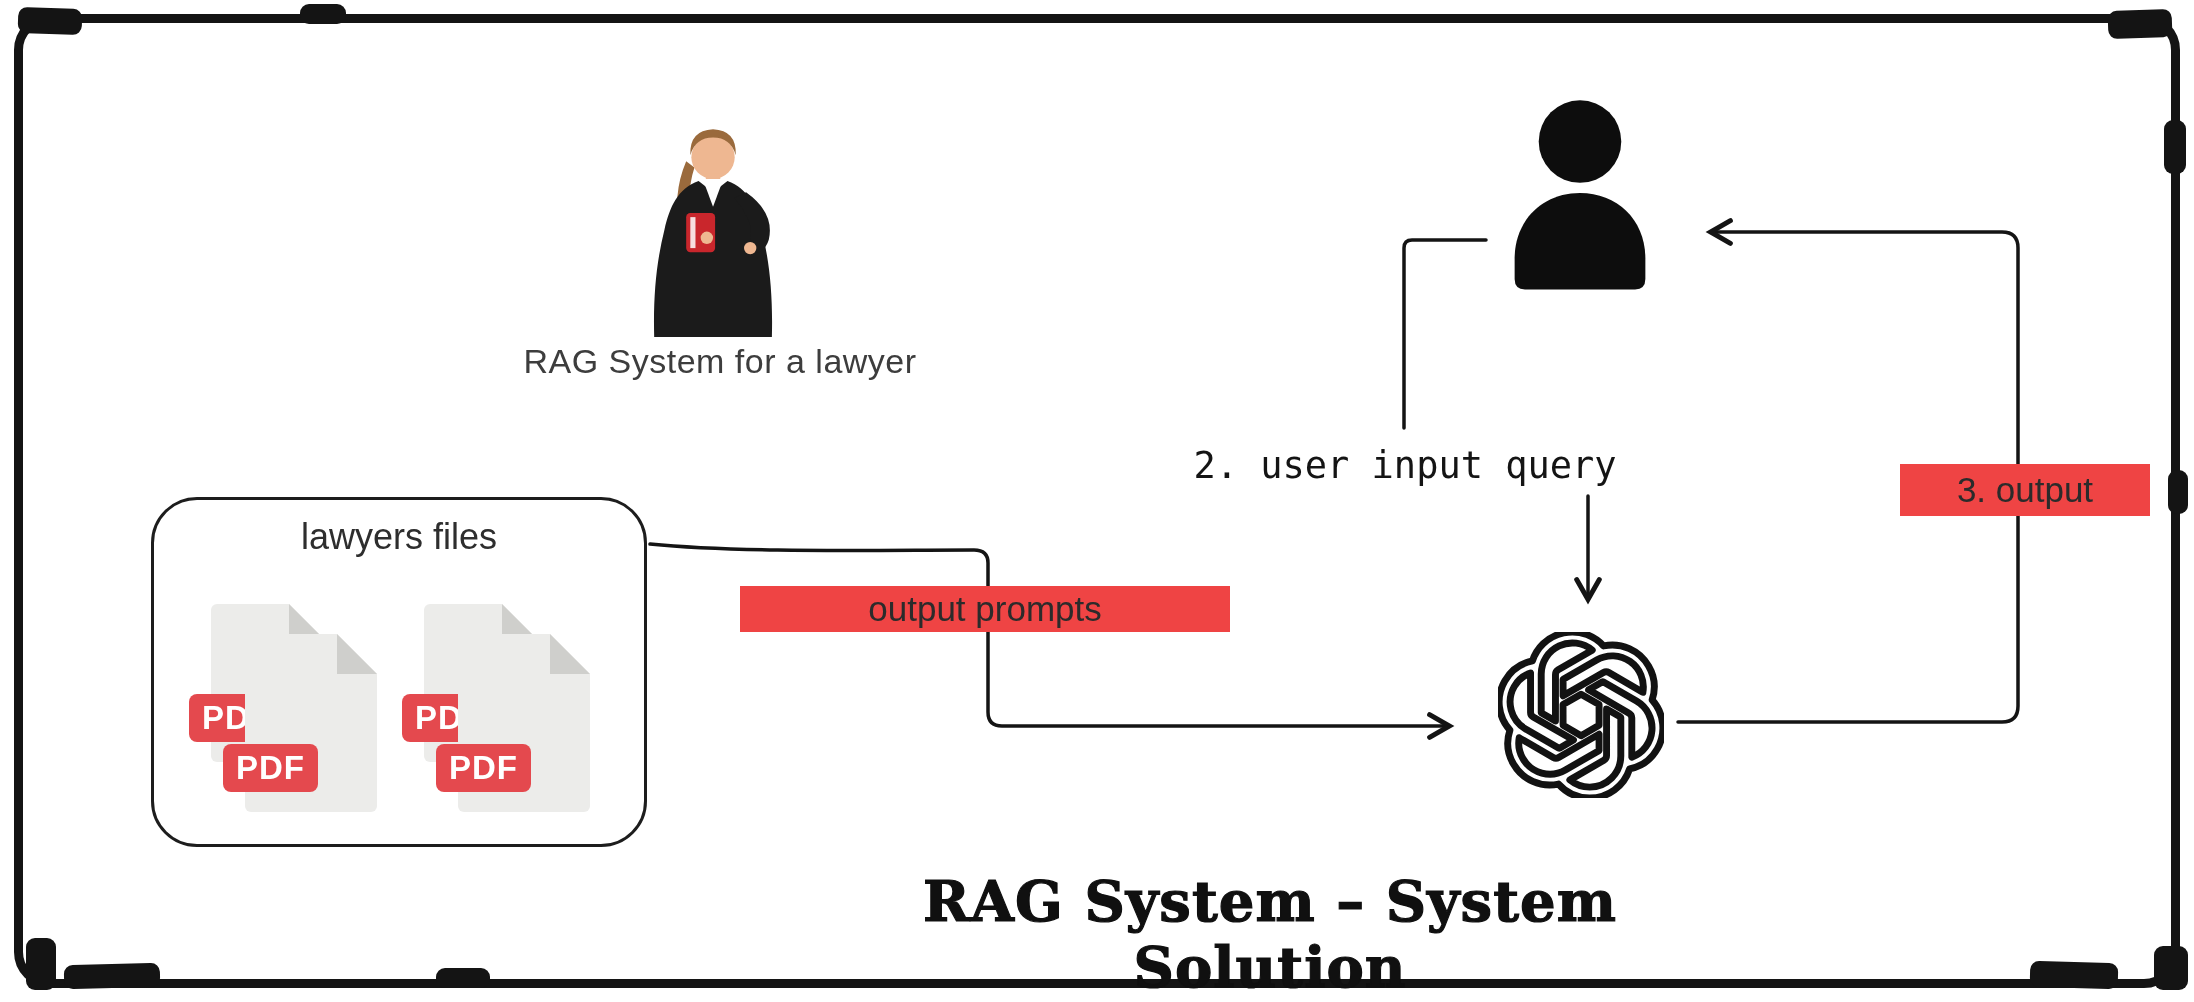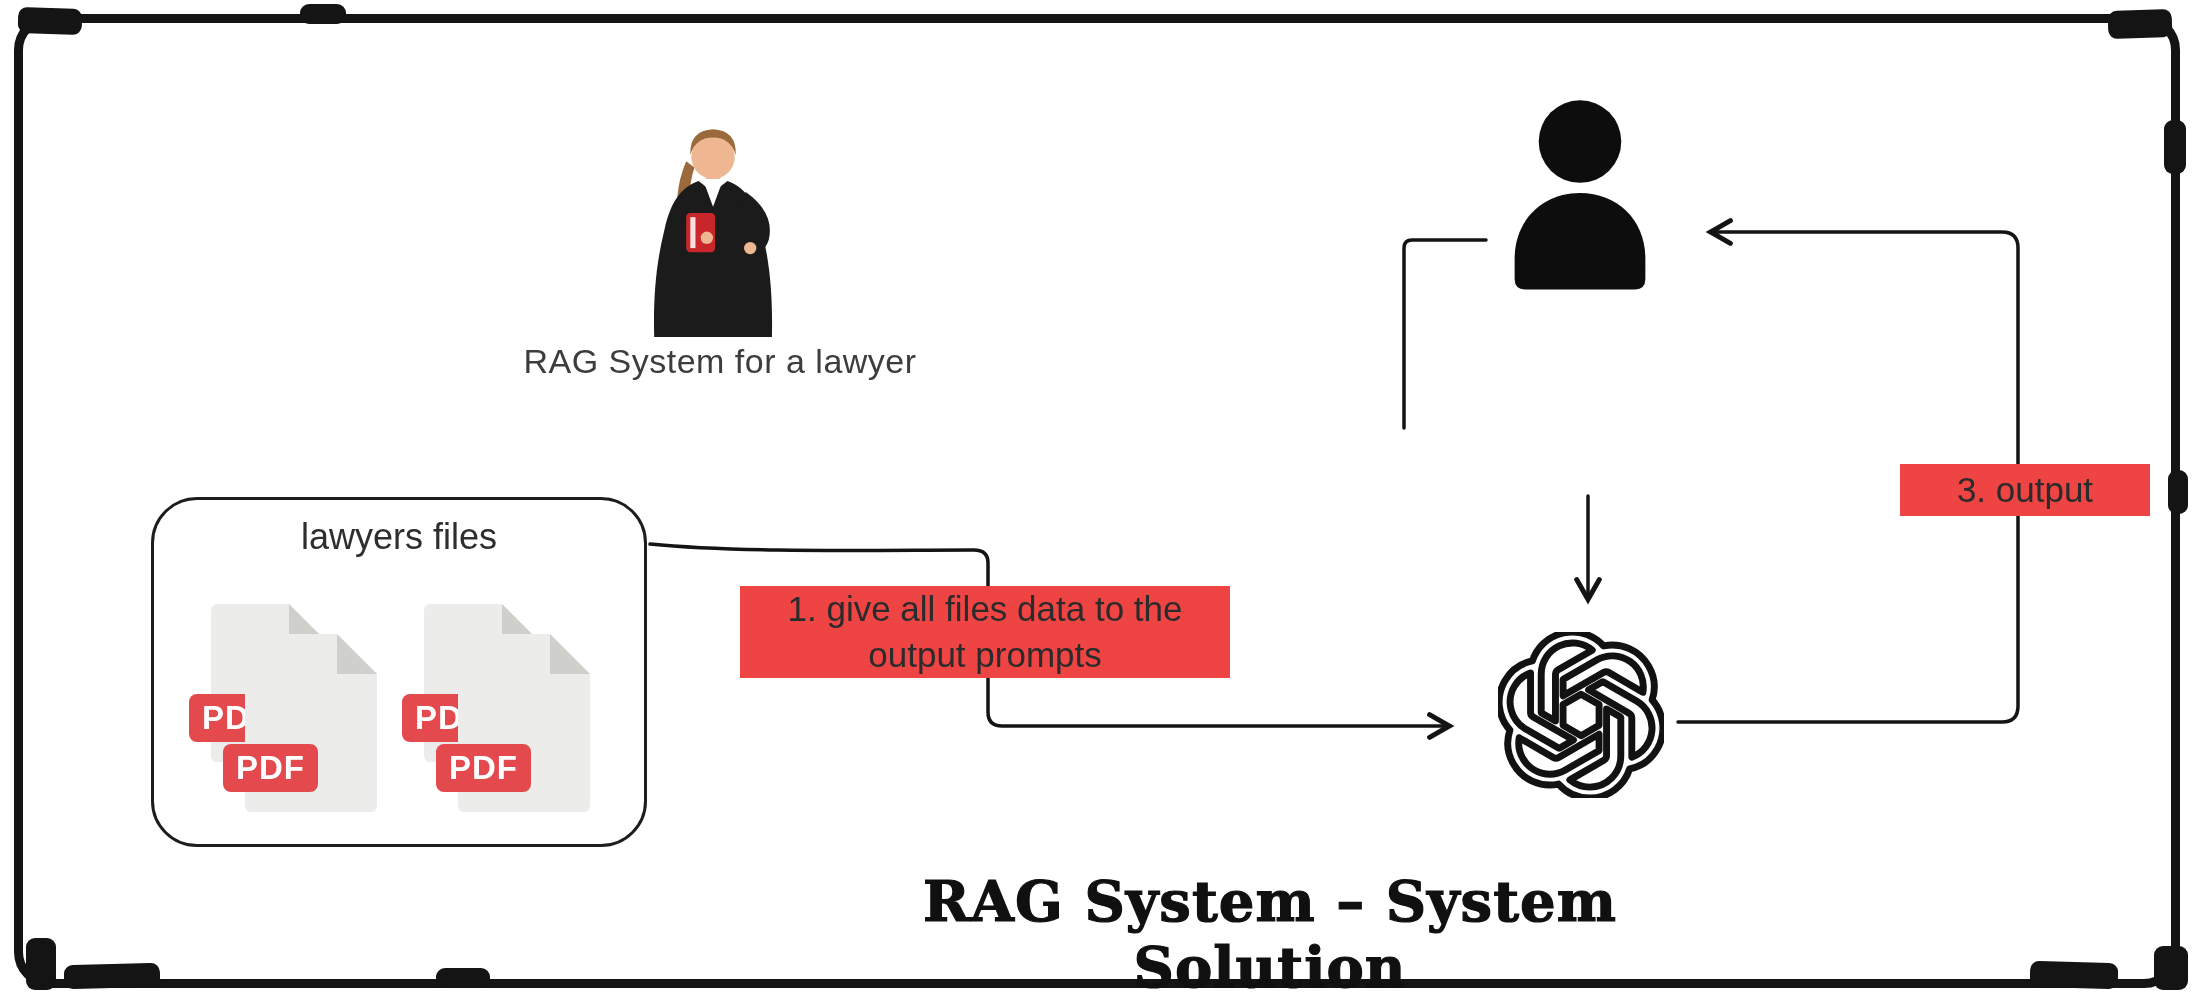--- a/index.html
+++ b/index.html
@@ -161,23 +161,23 @@
       <div class="fold"></div>
       <div class="badge">PDF</div>
     </div>
     <div class="doc front">
       <div class="page"></div>
       <div class="fold"></div>
       <div class="badge">PDF</div>
     </div>
   </div>
 
+  <div class="layer step step-2">2. user input query</div>
   <div class="layer step step-3">3. output</div>
   <div class="layer step step-1">
-    <div>1. give all files data to the</div>
     <div>output prompts</div>
   </div>
 
   <div class="layer openai">
     <svg viewBox="0 0 24 24">
       <path d="M22.2819 9.8211a5.9847 5.9847 0 0 0-.5157-4.9108 6.0462 6.0462 0 0 0-6.5098-2.9A6.0651 6.0651 0 0 0 4.9807 4.1818a5.9847 5.9847 0 0 0-3.9977 2.9 6.0462 6.0462 0 0 0 .7427 7.0966 5.98 5.98 0 0 0 .511 4.9107 6.051 6.051 0 0 0 6.5146 2.9001A5.9847 5.9847 0 0 0 13.2599 24a6.0557 6.0557 0 0 0 5.7718-4.2058 5.9894 5.9894 0 0 0 3.9977-2.9001 6.0557 6.0557 0 0 0-.7475-7.0729zm-9.022 12.6081a4.4755 4.4755 0 0 1-2.8764-1.0408l.1419-.0804 4.7783-2.7582a.7948.7948 0 0 0 .3927-.6813v-6.7369l2.02 1.1686a.071.071 0 0 1 .038.052v5.5826a4.504 4.504 0 0 1-4.4945 4.4944zm-9.6607-4.1254a4.4708 4.4708 0 0 1-.5346-3.0137l.142.0852 4.783 2.7582a.7712.7712 0 0 0 .7806 0l5.8428-3.3685v2.3324a.0804.0804 0 0 1-.0332.0615L9.74 19.9502a4.4992 4.4992 0 0 1-6.1408-1.6464zM2.3408 7.8956a4.485 4.485 0 0 1 2.3655-1.9728V11.6a.7664.7664 0 0 0 .3879.6765l5.8144 3.3543-2.0201 1.1685a.0757.0757 0 0 1-.071 0l-4.8303-2.7865A4.504 4.504 0 0 1 2.3408 7.8956zm16.5963 3.8558L13.1038 8.364 15.1192 7.2a.0757.0757 0 0 1 .071 0l4.8303 2.7913a4.4944 4.4944 0 0 1-.6765 8.1042v-5.6772a.79.79 0 0 0-.407-.667zm2.0107-3.0231l-.142-.0852-4.7735-2.7818a.7759.7759 0 0 0-.7854 0L9.409 9.2297V6.8974a.0662.0662 0 0 1 .0284-.0615l4.8303-2.7866a4.4992 4.4992 0 0 1 6.6802 4.66zM8.3065 12.863l-2.02-1.1638a.0804.0804 0 0 1-.038-.0567V6.0742a4.4992 4.4992 0 0 1 7.3757-3.4537l-.142.0805L8.704 5.459a.7948.7948 0 0 0-.3927.6813zm1.0976-2.3654l2.602-1.4998 2.6069 1.4998v2.9994l-2.5974 1.4997-2.6067-1.4997Z" fill="#ffffff" stroke="#121212" stroke-width="1" stroke-linejoin="round"></path>
     </svg>
   </div>
 
   <div class="layer title">RAG System – System Solution</div>

